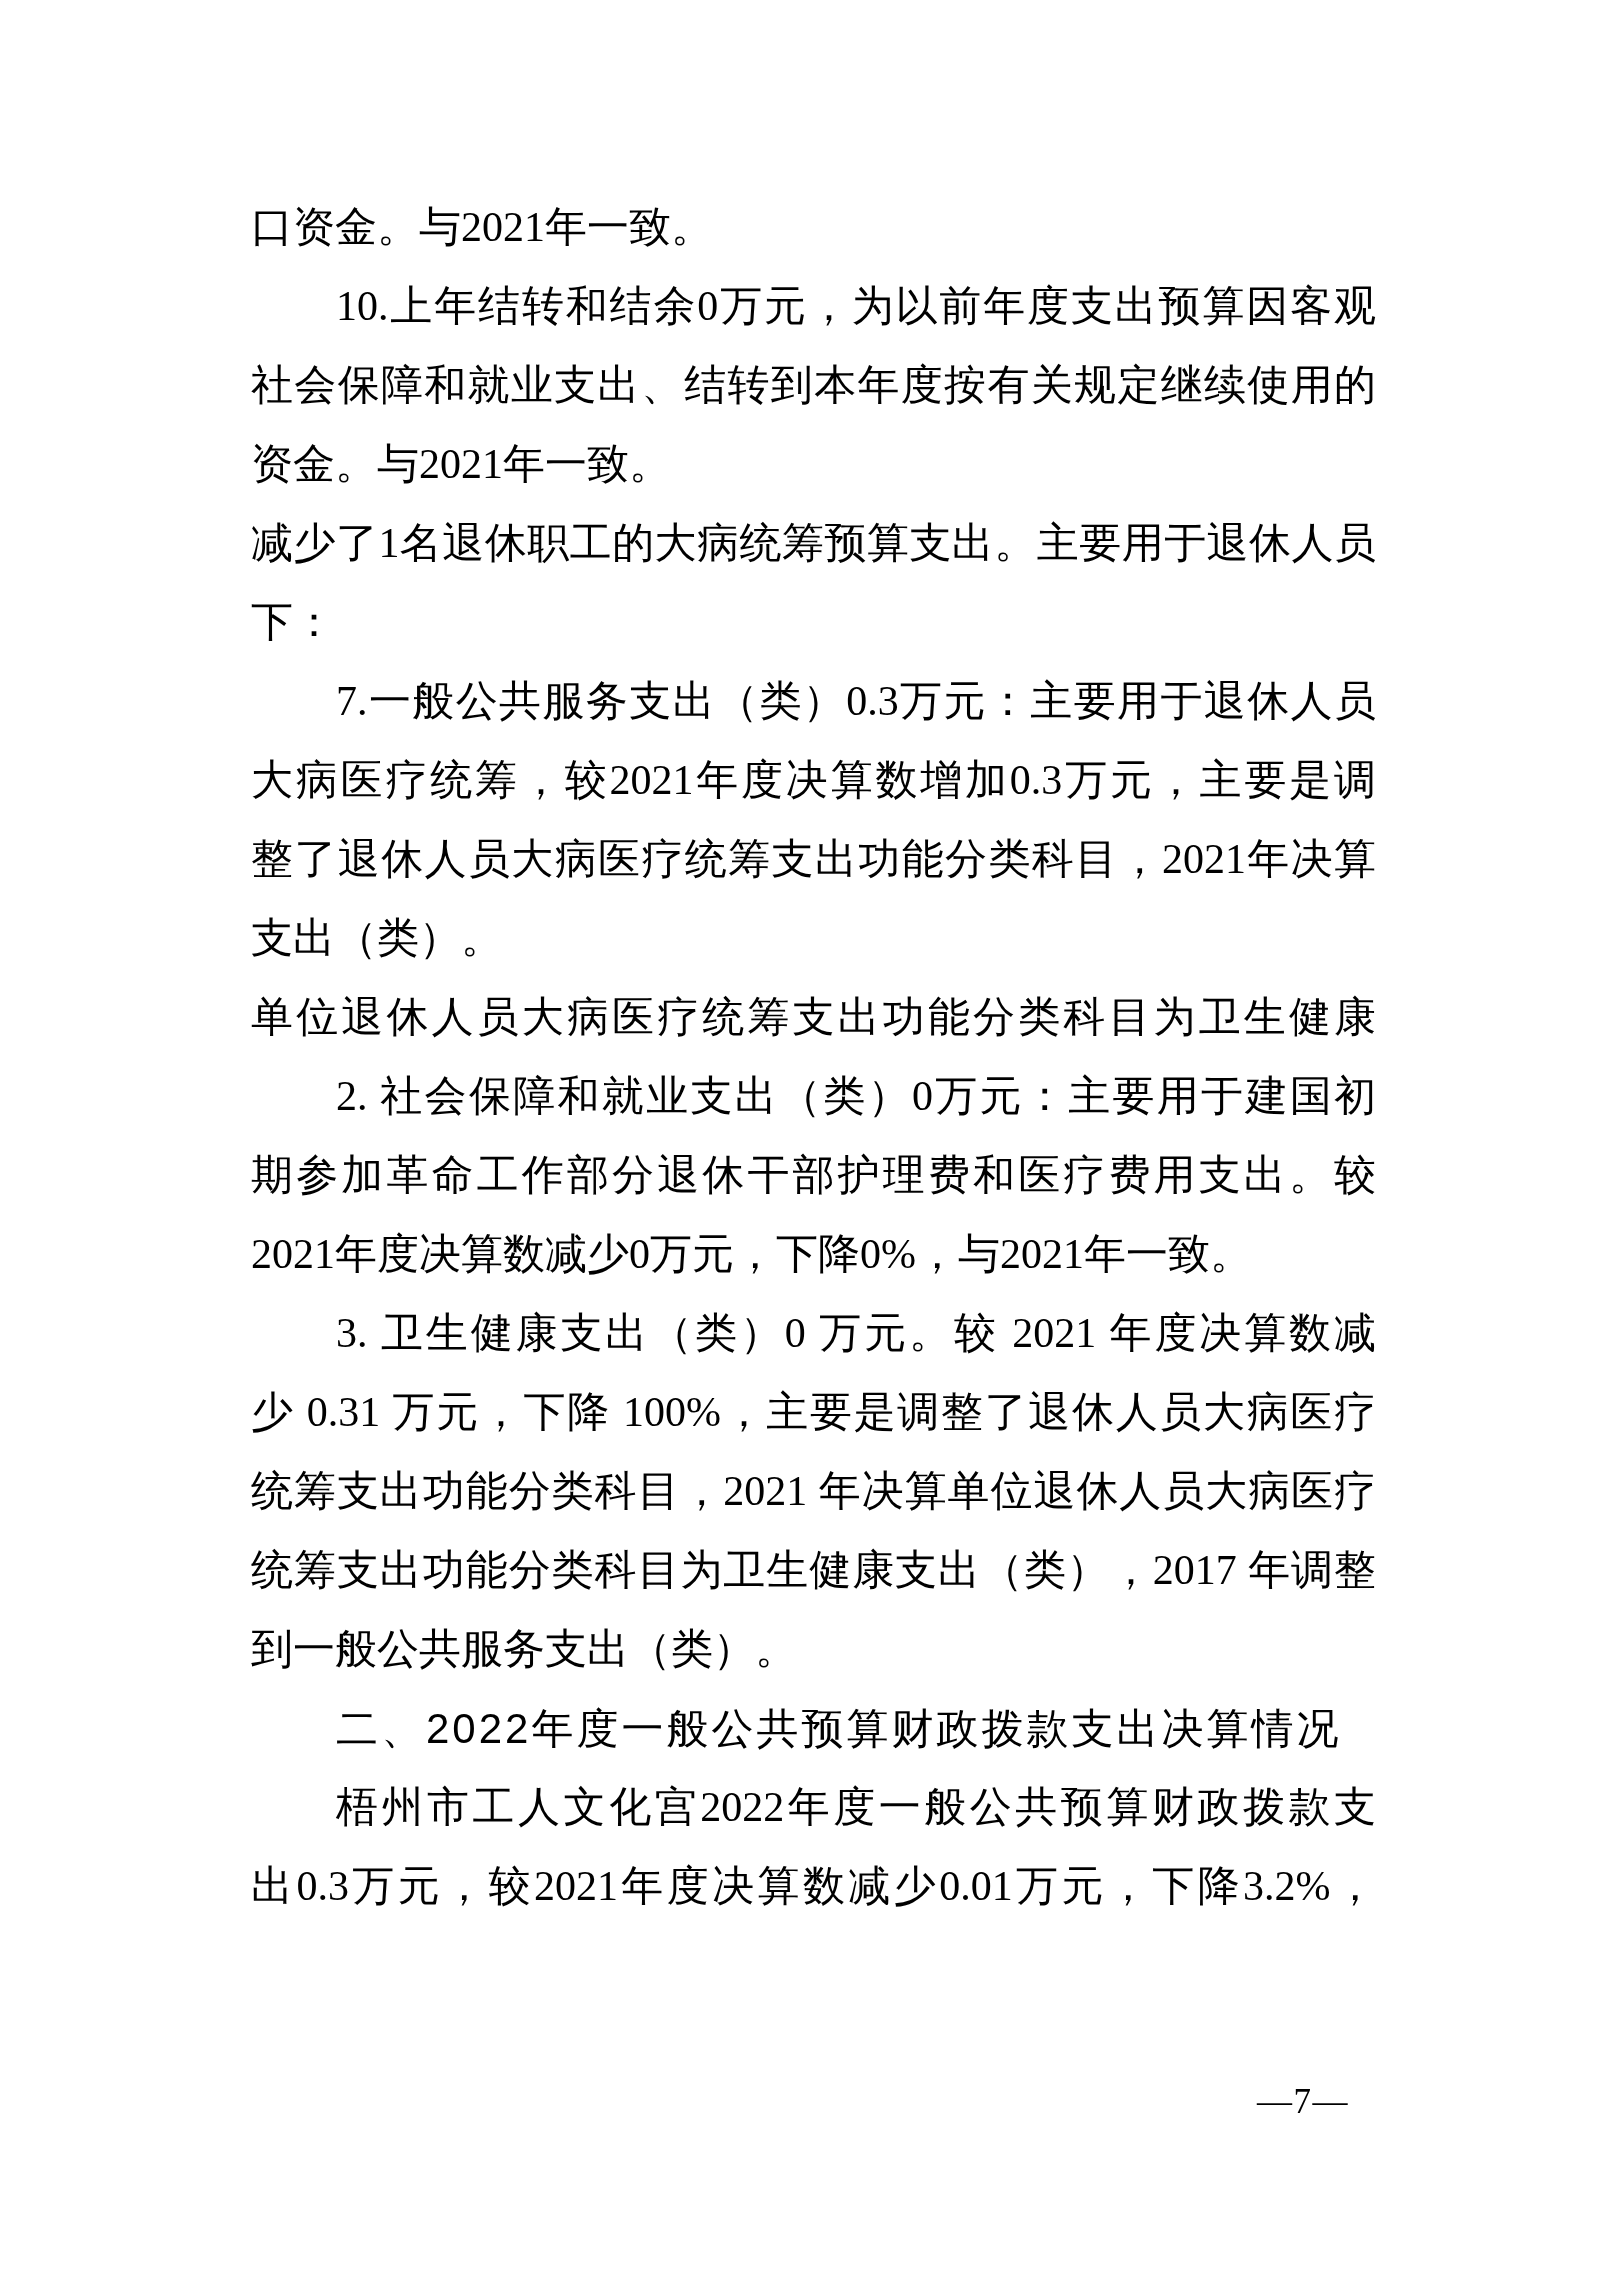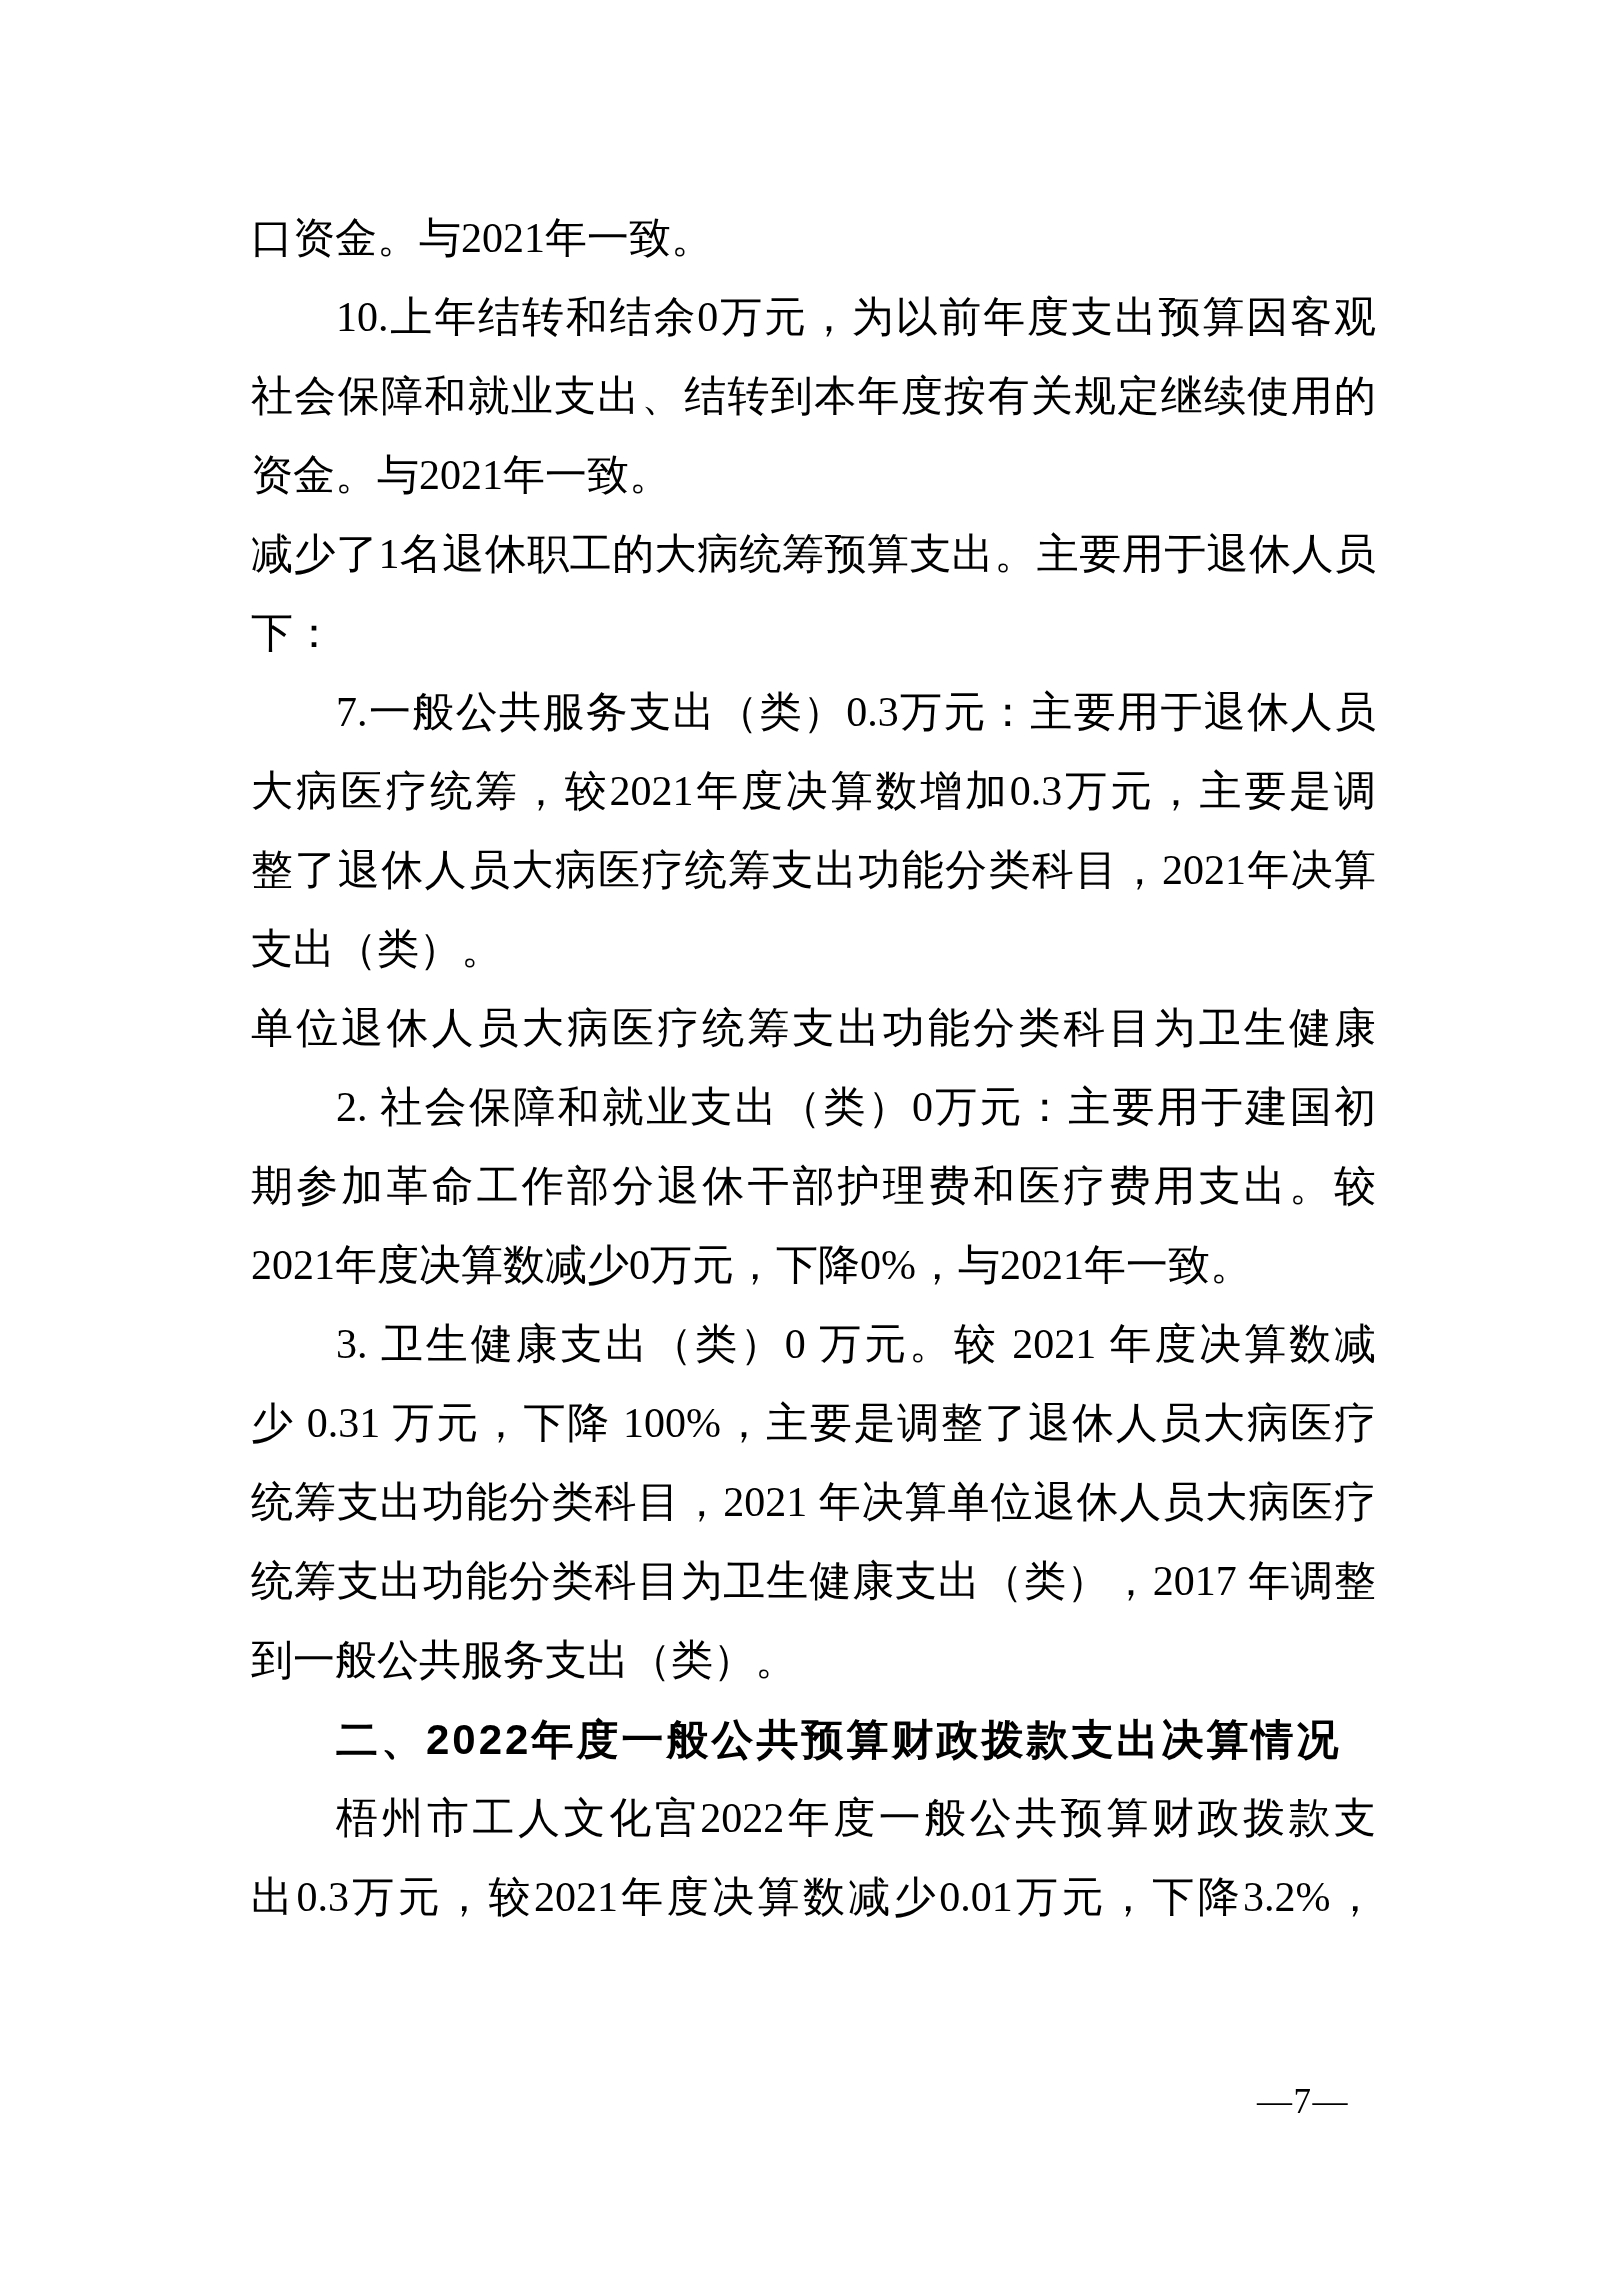--- a/index.html
+++ b/index.html
@@ -11,21 +11,21 @@
     height: 2295px;
     background: #ffffff;
     position: relative;
     overflow: hidden;
     font-family: "Liberation Serif", "DejaVu Serif", serif;
     color: #000000;
   }
   .doc-content {
     position: absolute;
     left: 251px;
-    top: 199px;
+    top: 188px;
     width: 1125px;
     font-size: 42px;
     line-height: 79px;
     color: #000000;
   }
   .text-line {
     white-space: nowrap;
   }
   .just {
     white-space: normal;
@@ -33,21 +33,21 @@
     text-align-last: justify;
     max-height: 79px;
     overflow: hidden;
   }
   .indent {
     text-indent: 85px;
     font-family: Liberation Serif, serif;
   }
   .heading {
     font-family: "Liberation Sans", "DejaVu Sans", sans-serif;
-    font-weight: bold;
+    font-weight: normal;
     letter-spacing: 3px;
   }
   .page-number {
     position: absolute;
     left: 251px;
     top: 2082px;
     width: 1125px;
     box-sizing: border-box;
     padding-right: 27px;
     text-align: right;

